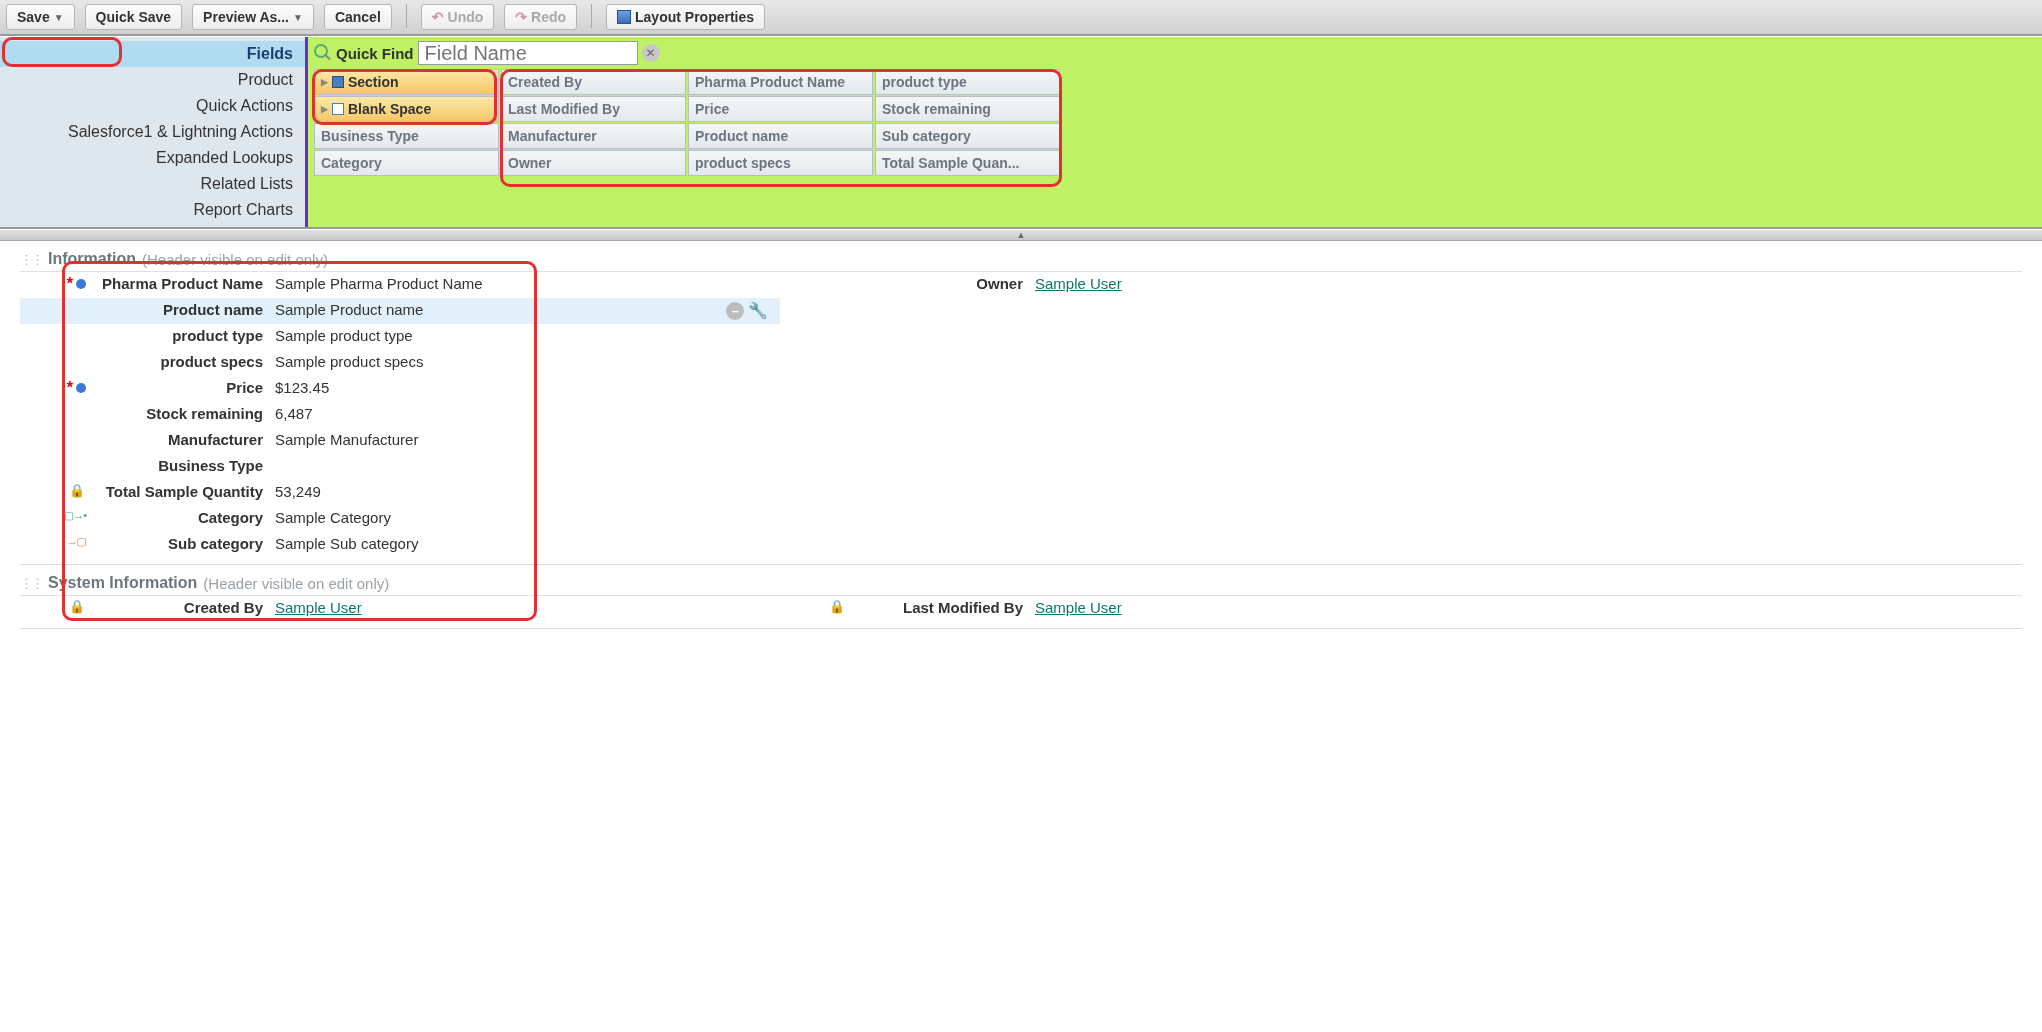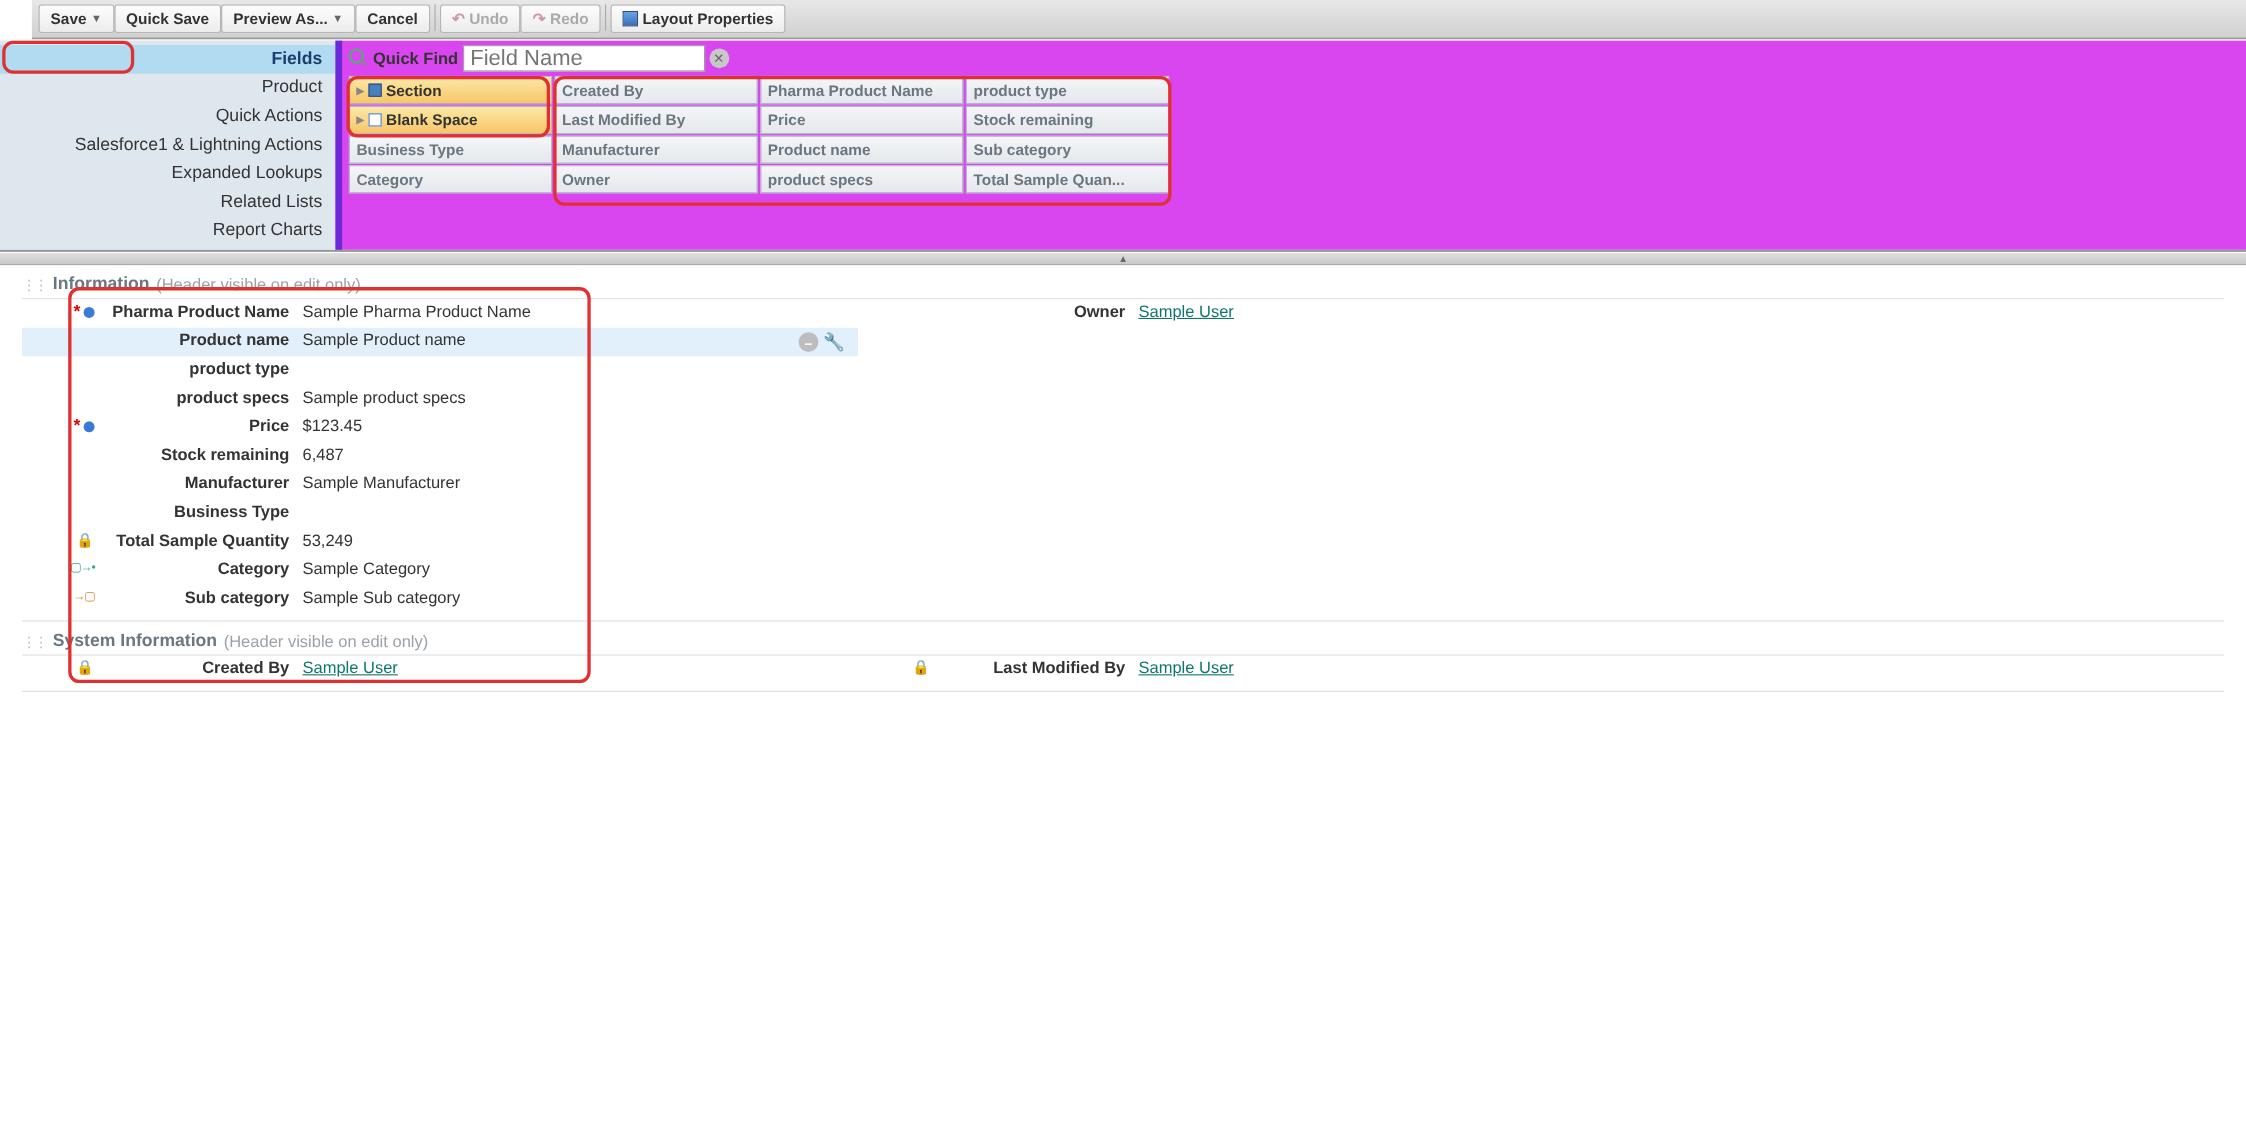--- a/index.html
+++ b/index.html
@@ -5,22 +5,21 @@
 * { box-sizing: border-box; margin: 0; padding: 0; }
 body { font-family: Arial, Helvetica, sans-serif; font-size: 13px; color: #333; background: #fff; }
 
 
 .toolbar {
   background: linear-gradient(#e8e8e8, #d0d0d0);
   border-bottom: 2px solid #999;
   padding: 4px 6px;
   display: flex;
   align-items: flex-start;
-  gap: 0;
-  margin-left: 29px;
+  gap: 10px;
 }
 .btn {
   background: linear-gradient(#fdfdfd, #ececec);
   border: 1px solid #b5b5b5;
   border-radius: 3px;
   padding: 4px 10px;
   font-size: 14px;
   font-weight: bold;
   color: #333;
   cursor: pointer;
@@ -60,21 +59,21 @@
   color: #1a3e6f;
 }
 .red-ring {
   border: 3px solid #e03030;
   border-radius: 10px;
   position: absolute;
   pointer-events: none;
 }
 
 
-.palette { flex: 1; background: #d946ef; border-left: 6px solid #6d28d9; padding: 4px 16px 8px 6px; }
+.palette { flex: 1; background: #bef264; border-left: 3px solid #6d28d9; padding: 4px 16px 8px 6px; }
 .qf-row { display: flex; align-items: center; gap: 4px; margin-bottom: 4px; }
 .qf-label { font-weight: bold; font-size: 15px; color: #333; }
 .qf-input {
   width: 220px; height: 24px; border: 1px solid #999; padding: 2px 6px;
   font-size: 20px; color: #555; background: #fff;
 }
 .qf-clear {
   width: 18px; height: 18px; background: #c7c7c7; border-radius: 50%;
   display: inline-flex; align-items: center; justify-content: center;
   color: #666; font-size: 12px; cursor: pointer;
@@ -284,20 +283,21 @@
           <span class="f-label">Product name</span>
           <span class="f-val">Sample Product name</span>
           <span class="f-tools">
             <span class="minus-circ">–</span>
             <span class="wrench">🔧</span>
           </span>
         </div>
         <div class="field-row">
           <span class="f-pre"></span>
           <span class="f-label">product type</span>
+          <span class="f-val">Sample product type</span>
         </div>
         <div class="field-row">
           <span class="f-pre"></span>
           <span class="f-label">product specs</span>
           <span class="f-val">Sample product specs</span>
         </div>
         <div class="field-row">
           <span class="f-pre">
             <span class="req-star">*</span>
             <span class="blue-dot"></span>

